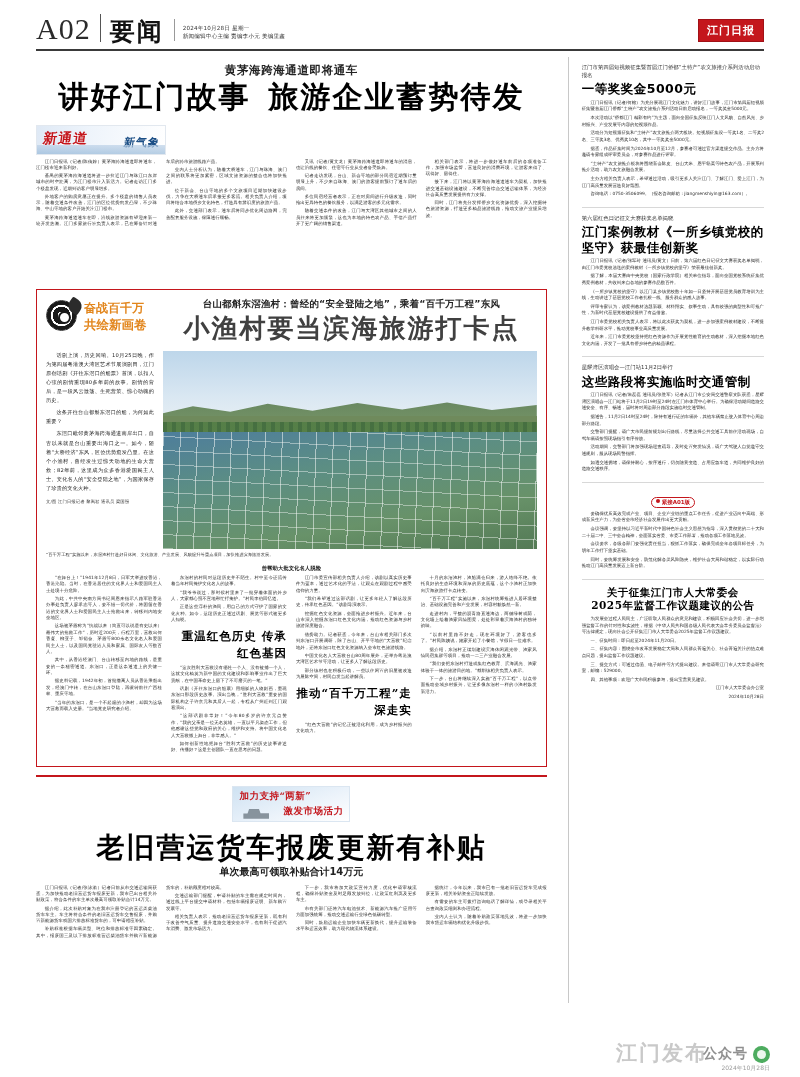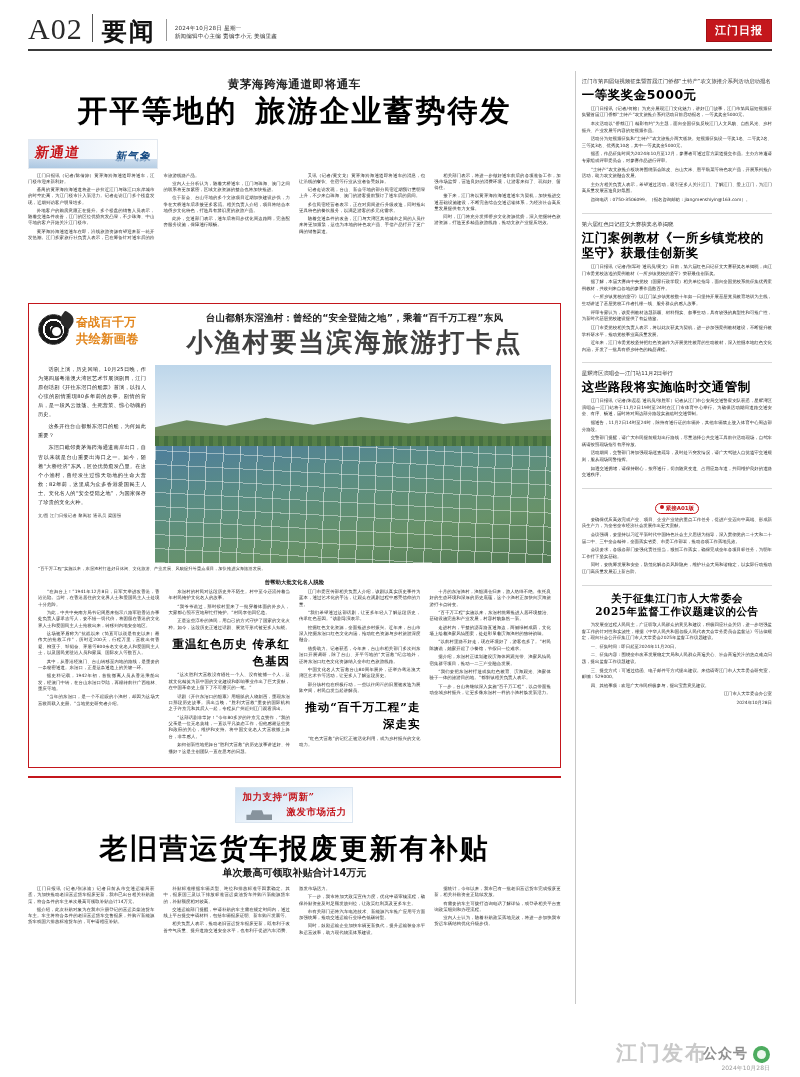--- a/index.html
+++ b/index.html
@@ -5,35 +5,35 @@
   * { box-sizing: border-box; }
   html, body { margin:0; padding:0; }
   body {
     width: 800px; height: 1077px;
     background: #ffffff;
     font-family: "DejaVu Sans", "Liberation Sans", sans-serif;
     color: #111;
     overflow: hidden;
     position: relative;
   }
-  .page { width:800px; height:1077px; position:relative; padding:0 28px;border-radius:9px; }
+  .page { width:800px; height:1077px; position:relative; padding:0 36px;border-radius:9px; }
 
   
   .masthead { display:flex; align-items:flex-end; padding-top:8px; height:44px; }
   .folio { font-family:"Liberation Serif","DejaVu Serif",serif; font-size:30px; font-weight:400; letter-spacing:1px; color:#2b2b2b; line-height:1; }
   .vrule { width:1px; background:#555; height:28px; margin:0 9px 2px 9px; }
   .section-name { font-size:25px; font-weight:700; color:#111; line-height:1; letter-spacing:2px; }
   .vrule2 { width:1px; background:#999; height:22px; margin:0 8px 3px 10px; }
   .dateblock { font-size:5.6px; line-height:1.55; color:#333; padding-bottom:3px; letter-spacing:.2px; }
   .brandbox { margin-left:auto; background:#c4161c; color:#fff; font-size:11px; font-weight:700;
               padding:3px 8px; letter-spacing:1px; margin-bottom:2px; border:1px solid #a11117;}
   .rule-thick { height:2px; background:#3a3a3a; margin-top:5px; }
 
   
-  .body-grid { display:flex; gap:0; margin-top:20px; }
+  .body-grid { display:flex; gap:7px; margin-top:6px; }
   .left-col { width:546px; padding-right:8px; }
   .col-sep { width:1px; background:#c8c8c8; margin:0 6px; }
   .right-col { width:192px; }
 
   
   .lead { text-align:center; padding:6px 0 4px; }
   .lead .kicker { font-size:11.5px; color:#222; letter-spacing:.6px; margin-bottom:2px; font-weight:600;
                   font-family:"DejaVu Sans","Liberation Sans",sans-serif;}
   .lead .main-h { font-size:30px; font-weight:800; letter-spacing:2px; color:#000;
                   font-family:"DejaVu Serif","Liberation Serif",serif; line-height:1.15; }
@@ -162,21 +162,21 @@
   </div>
   <div class="rule-thick"></div>
 
   <div class="body-grid">
 
     <div class="left-col">
 
       <div class="lead">
         <div class="kicker">黄茅海跨海通道即将通车</div>
         <div class="main-h">
-          <span>开平等地的</span><span class="gap"></span><span>旅游企业蓄势待发</span>
+          <span>讲好江门故事</span><span class="gap"></span><span>旅游企业蓄势待发</span>
         </div>
       </div>
 
       <div class="lead-body">
         <div class="logo-banner">
           <span class="lb1">新通道</span>
           <span class="lb2">新气象</span>
           <span class="wave"></span>
         </div>
         <div class="cols4" style="margin-top:4px; height:120px;">

